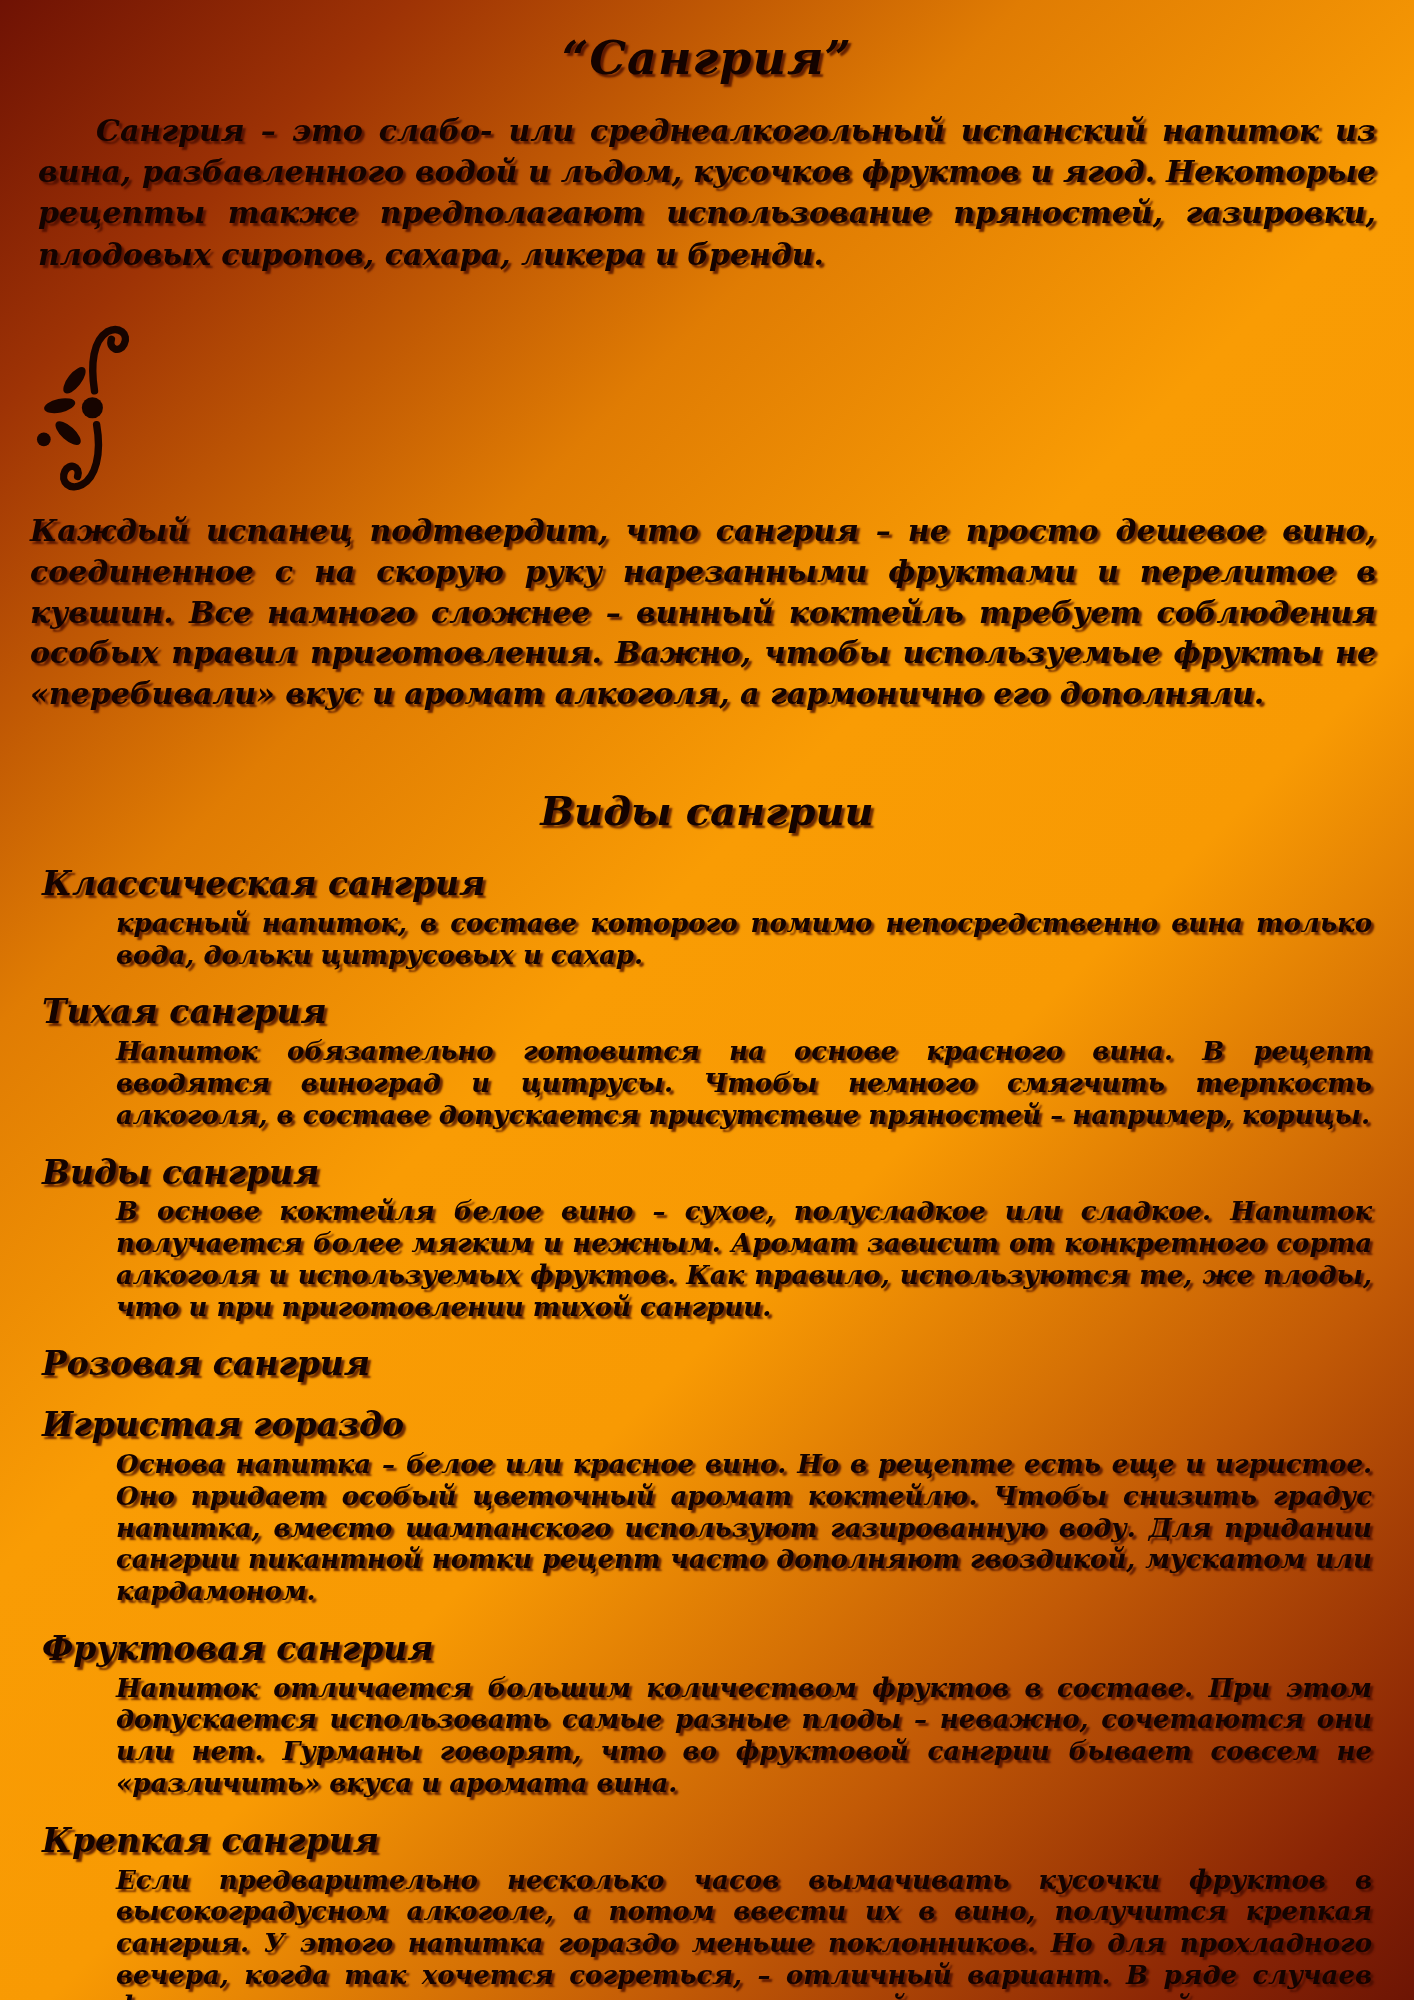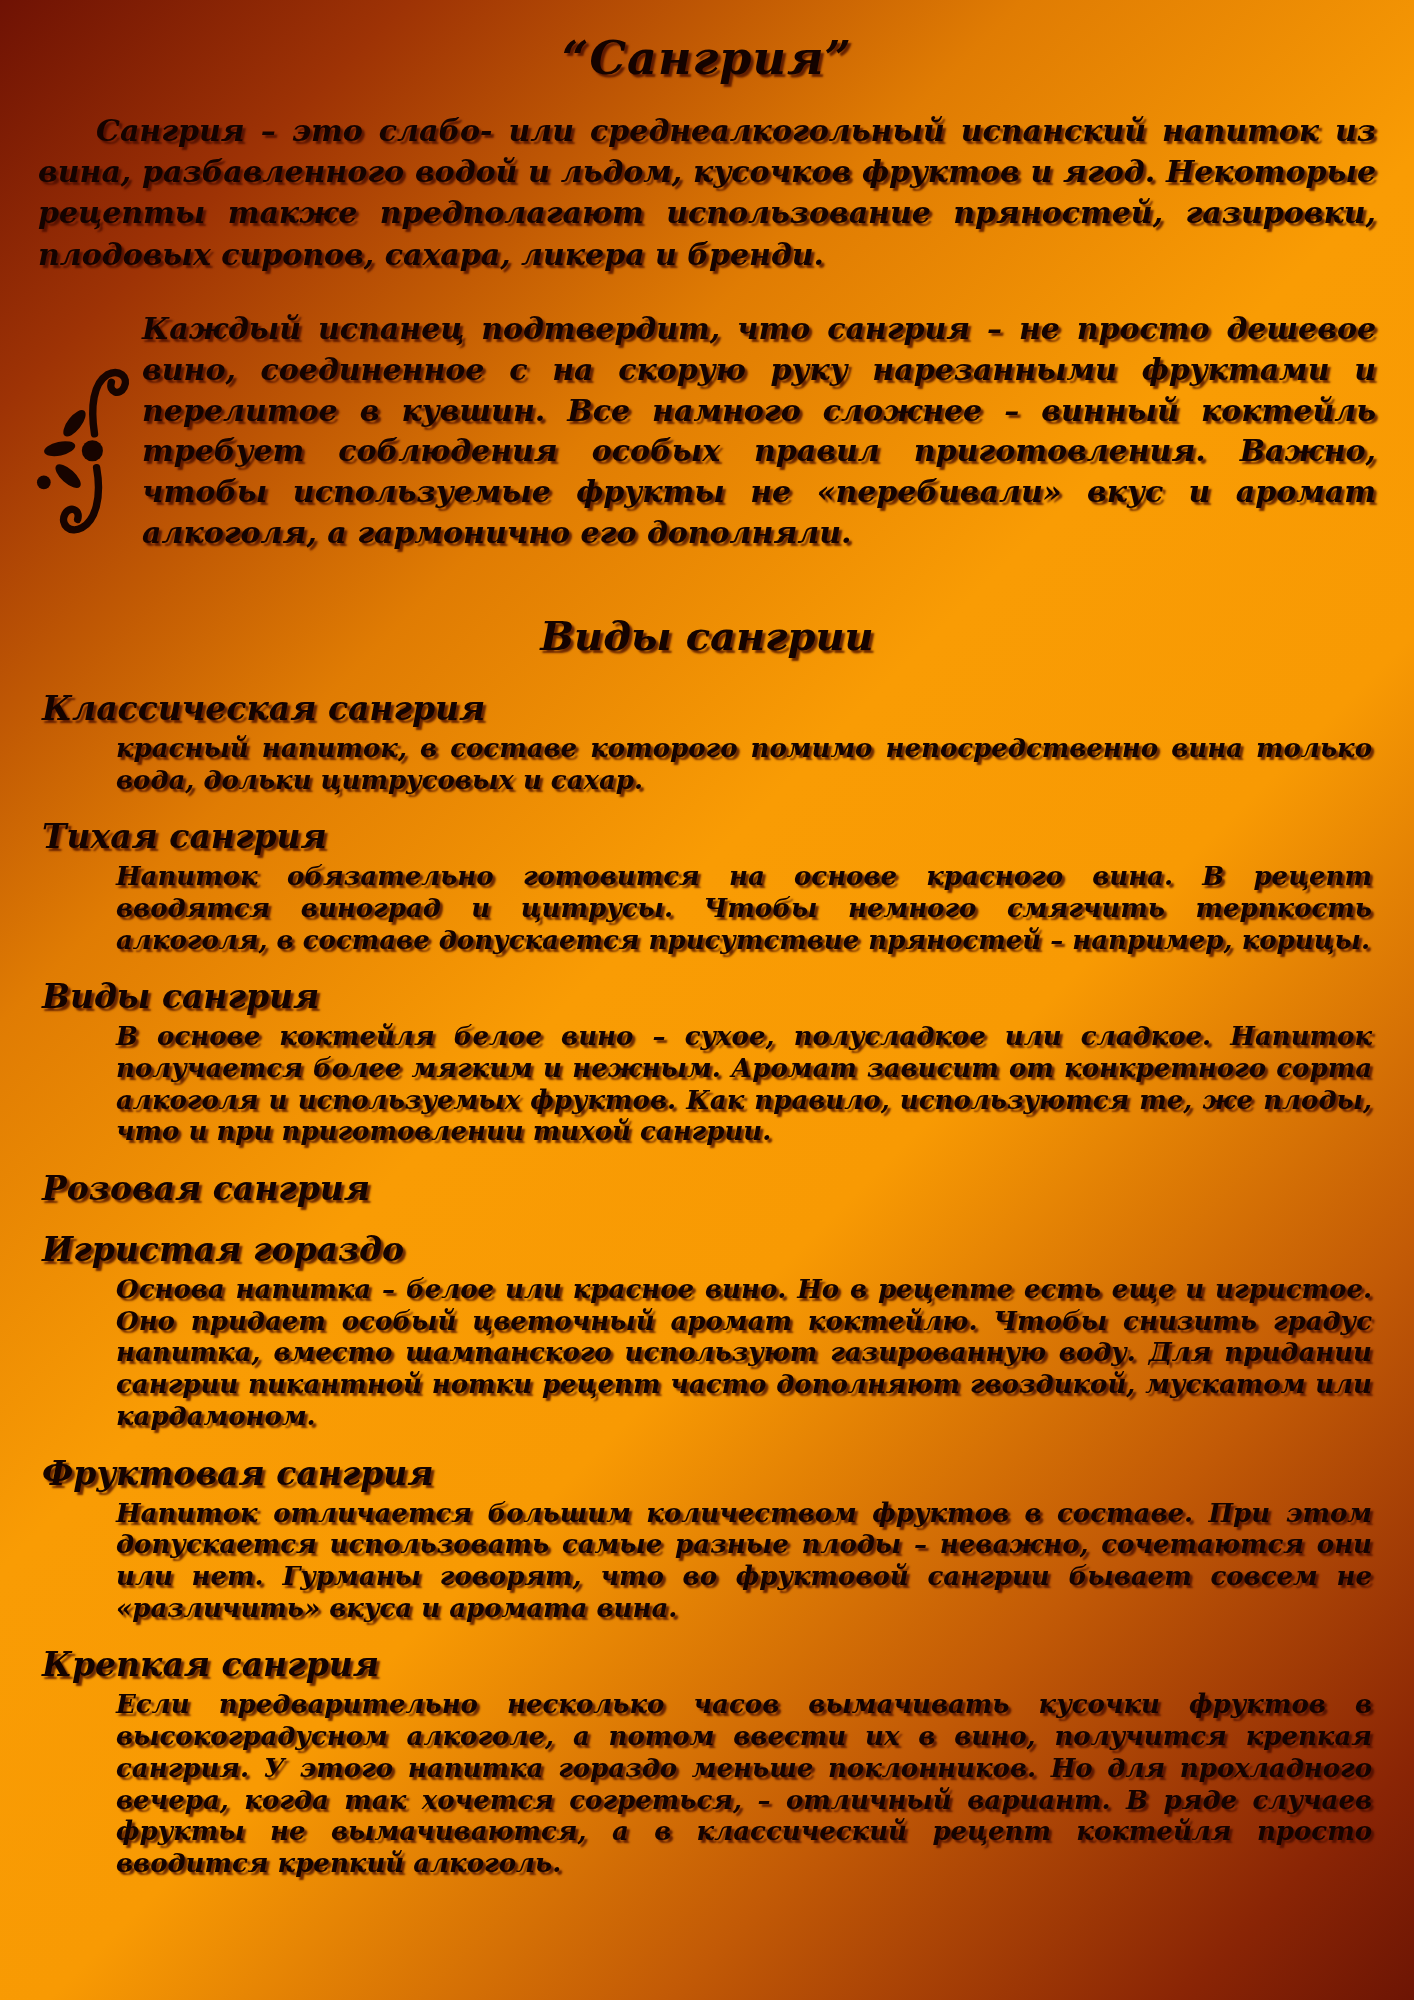--- a/index.html
+++ b/index.html
@@ -38,35 +38,36 @@
   }
   .intro {
     margin: 22px 38px 14px 38px;
     font-size: 30px;
     line-height: 1.38;
     text-align: justify;
     text-indent: 58px;
   }
   .quote-row {
     display: flex;
-    align-items: flex-end;
+    align-items: flex-start;
     margin: 34px 38px 0 30px;
+    flex-direction: column;
   }
   .ornament {
     flex: 0 0 112px;
     padding-top: 8px;
   }
   .quote-text {
     flex: 1 1 auto;
     font-size: 30px;
     line-height: 1.36;
     text-align: justify;
   }
   .subtitle {
-    margin-top: 56px;
+    margin-top: 70px;
     text-align: center;
     font-size: 40px;
     line-height: 1.3;
   }
   .sections {
     margin-top: 28px;
   }
   .section-heading {
     margin: 22px 42px 0 42px;
     font-size: 33px;

